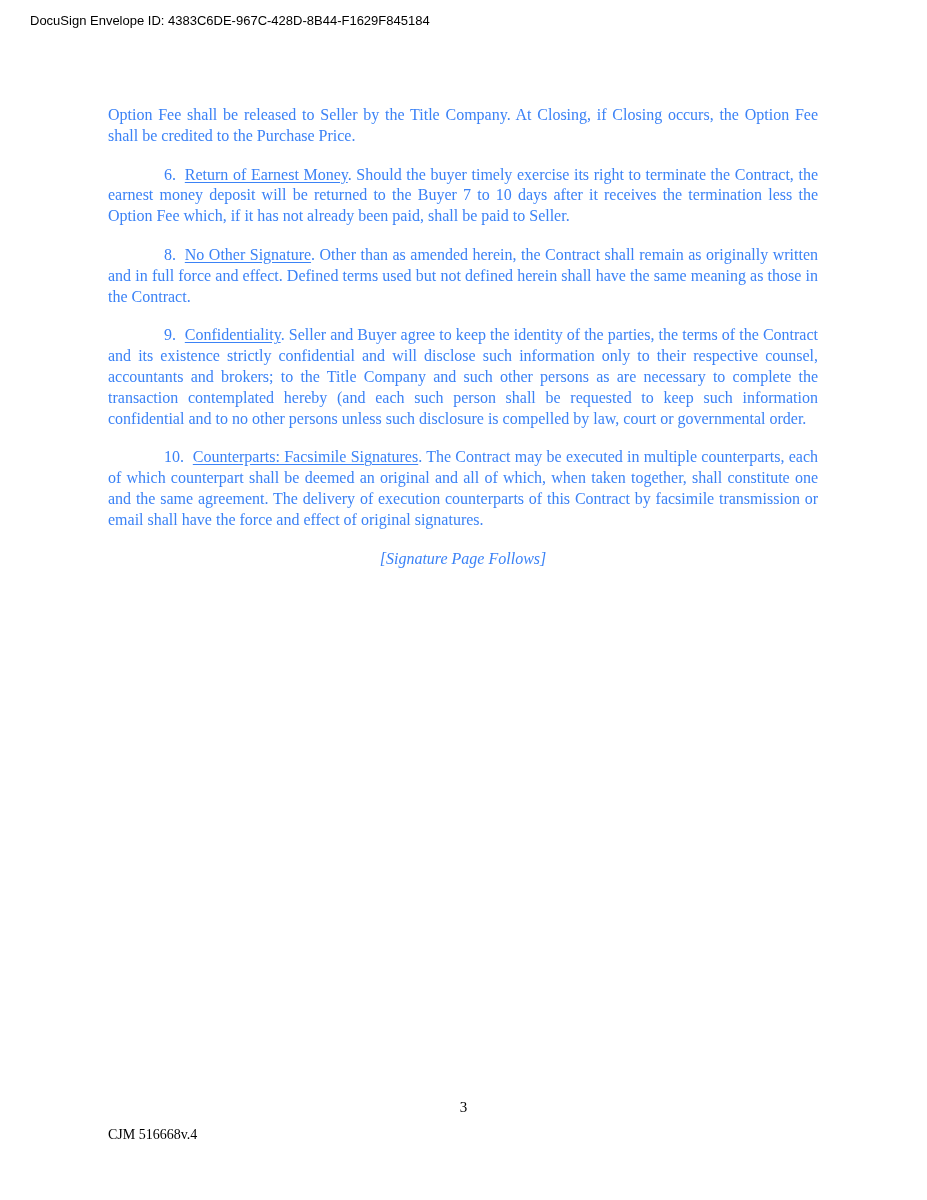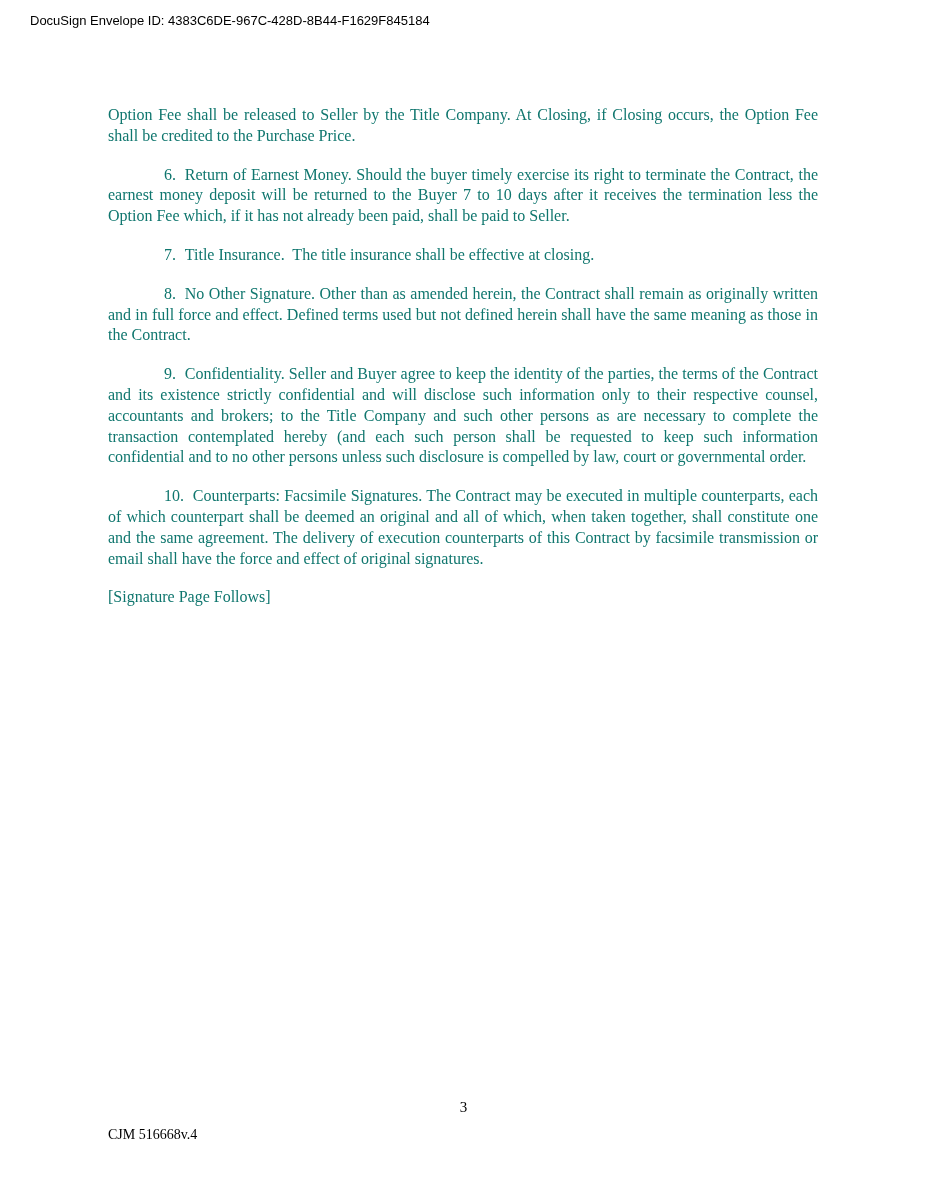--- a/index.html
+++ b/index.html
@@ -26,38 +26,40 @@
     white-space: nowrap;
   }
   .content {
     position: absolute;
     left: 108px;
     top: 105px;
     width: 710px;
     font-family: "Liberation Serif", "DejaVu Serif", serif;
     font-size: 16px;
     line-height: 20.8px;
-    color: #0f766e;
+    color: #3b82f6;
   }
   .para {
     margin: 0 0 18px 0;
     text-align: justify;
   }
   .para.section {
     text-indent: 56px;
   }
   .sec-num {
     margin-right: 0.55em;
   }
   .underline {
+    text-decoration: underline;
     text-underline-offset: 2px;
   }
   .signature-note {
     margin: 0;
-    text-align: left;
+    text-align: center;
+    font-style: italic;
   }
   .page-number {
     position: absolute;
     left: 0;
     top: 1098px;
     width: 927px;
     text-align: center;
     font-family: "Liberation Serif", "DejaVu Serif", serif;
     font-size: 15px;
     line-height: 19px;
@@ -79,21 +81,20 @@
 <div class="page">
 
   <div class="docusign-header">DocuSign Envelope ID: 4383C6DE-967C-428D-8B44-F1629F845184</div>
 
   <div class="content">
 
     <p class="para">Option Fee shall be released to Seller by the Title Company. At Closing, if Closing occurs, the Option Fee shall be credited to the Purchase Price.</p>
 
     <p class="para section"><span class="sec-num">6.</span><span class="underline">Return of Earnest Money</span><span>. Should the buyer timely exercise its right to terminate the Contract, the earnest money deposit will be returned to the Buyer 7 to 10 days after it receives the termination less the Option Fee which, if it has not already been paid, shall be paid to Seller.</span></p>
 
-    <p class="para section"><span class="sec-num">7.</span><span class="underline">Title Insurance</span><span>.&nbsp; The title insurance shall be effective at closing.</span></p>
 
     <p class="para section"><span class="sec-num">8.</span><span class="underline">No Other Signature</span><span>. Other than as amended herein, the Contract shall remain as originally written and in full force and effect. Defined terms used but not defined herein shall have the same meaning as those in the Contract.</span></p>
 
     <p class="para section"><span class="sec-num">9.</span><span class="underline">Confidentiality</span><span>. Seller and Buyer agree to keep the identity of the parties, the terms of the Contract and its existence strictly confidential and will disclose such information only to their respective counsel, accountants and brokers; to the Title Company and such other persons as are necessary to complete the transaction contemplated hereby (and each such person shall be requested to keep such information confidential and to no other persons unless such disclosure is compelled by law, court or governmental order.</span></p>
 
     <p class="para section"><span class="sec-num">10.</span><span class="underline">Counterparts: Facsimile Signatures</span><span>. The Contract may be executed in multiple counterparts, each of which counterpart shall be deemed an original and all of which, when taken together, shall constitute one and the same agreement. The delivery of execution counterparts of this Contract by facsimile transmission or email shall have the force and effect of original signatures.</span></p>
 
     <p class="signature-note">[Signature Page Follows]</p>
 
   </div>

